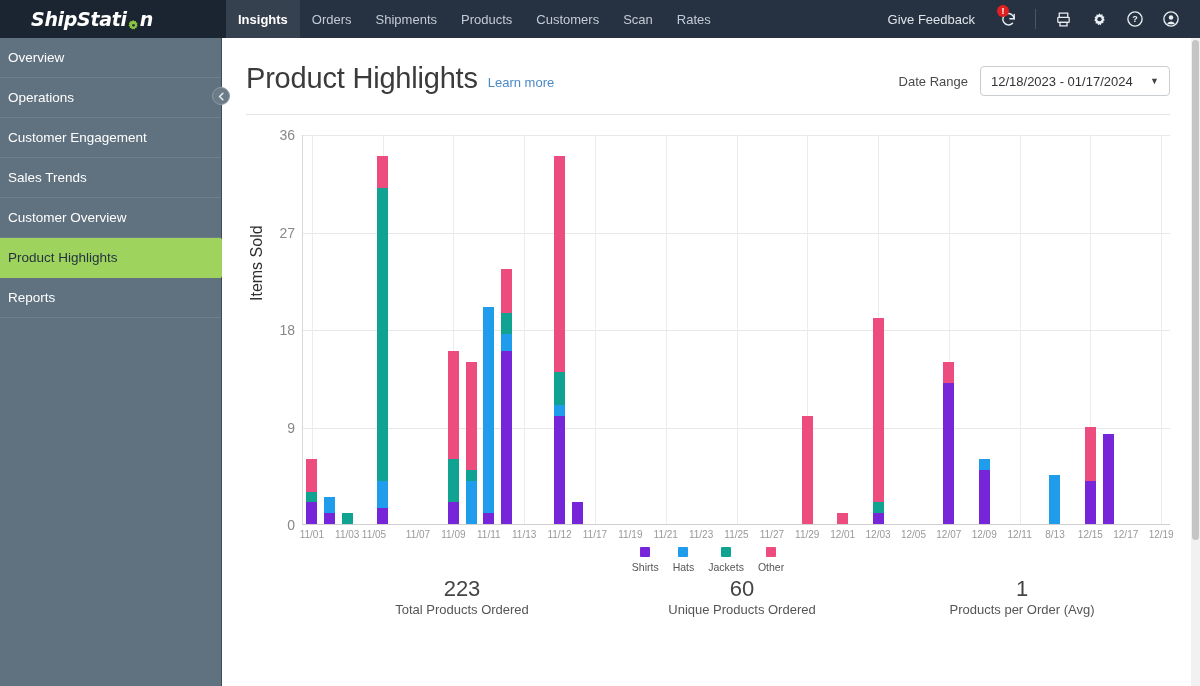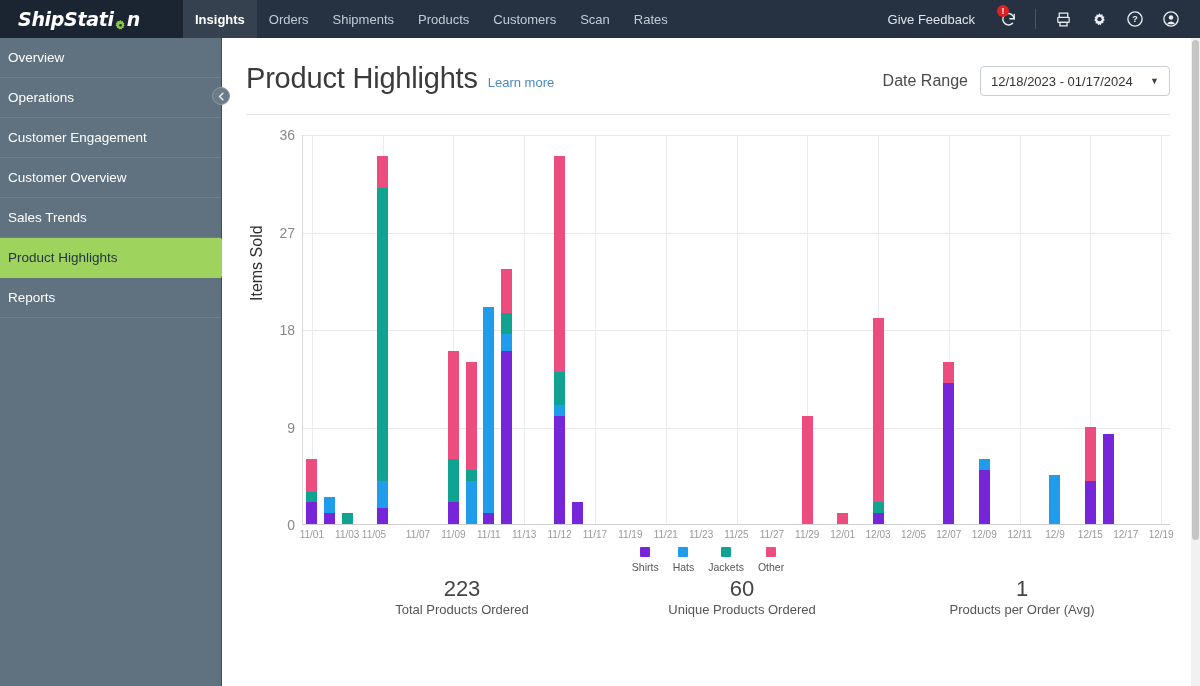--- a/index.html
+++ b/index.html
@@ -13,24 +13,24 @@
 
   
   .topnav {
     position: absolute; top: 0; left: 0;
     width: 1200px; height: 38px;
     background: #263241;
     display: flex; align-items: stretch;
     z-index: 30;
   }
   .brand {
-    width: 183px; height: 38px;
+    width: 226px; height: 38px;
     background: #1b2531;
     display: flex; align-items: center;
-    padding-left: 18px;
+    padding-left: 31px;
   }
   .brand-text {
     color: #ffffff;
     font-size: 19px;
     font-weight: bold;
     font-style: italic;
     letter-spacing: -0.3px;
     display: flex; align-items: center;
     font-family: "DejaVu Sans", sans-serif;
   }
@@ -155,21 +155,21 @@
     margin-left: 10px;
     margin-top: 8px;
     cursor: pointer;
   }
   .date-wrap {
     margin-left: auto;
     display: flex; align-items: center;
     gap: 12px;
     margin-top: 6px;
   }
-  .date-label { font-size: 16px; color: #4a4a4a; }
+  .date-label { font-size: 13px; color: #4a4a4a; }
   .date-select {
     width: 190px; height: 30px;
     border: 1px solid #c8cdd2;
     border-radius: 4px;
     background: #fff;
     display: flex; align-items: center;
     padding: 0 10px;
     font-size: 13px;
     color: #333;
     cursor: pointer;
@@ -341,24 +341,24 @@
   <div class="side-item">
     <span>Overview</span>
   </div>
   <div class="side-item">
     <span>Operations</span>
   </div>
   <div class="side-item">
     <span>Customer Engagement</span>
   </div>
   <div class="side-item">
+    <span>Sales Trends</span>
+  </div>
+  <div class="side-item">
     <span>Customer Overview</span>
-  </div>
-  <div class="side-item">
-    <span>Sales Trends</span>
   </div>
   <div class="side-item active">
     <span>Product Highlights</span>
   </div>
   <div class="side-item">
     <span>Reports</span>
   </div>
 
   <div class="collapse-btn">
     <svg viewBox="0 0 24 24" width="11" height="11" fill="none" stroke="#e3e8ec" stroke-width="3.5" stroke-linecap="round">
@@ -422,21 +422,21 @@
         <div class="xtick" style="left: 398.112px;">11/23</div>
         <div class="xtick" style="left: 433.5px;">11/25</div>
         <div class="xtick" style="left: 468.888px;">11/27</div>
         <div class="xtick" style="left: 504.276px;">11/29</div>
         <div class="xtick" style="left: 539.663px;">12/01</div>
         <div class="xtick" style="left: 575.051px;">12/03</div>
         <div class="xtick" style="left: 610.439px;">12/05</div>
         <div class="xtick" style="left: 645.827px;">12/07</div>
         <div class="xtick" style="left: 681.214px;">12/09</div>
         <div class="xtick" style="left: 716.602px;">12/11</div>
-        <div class="xtick" style="left: 751.99px;">12/9</div>
+        <div class="xtick" style="left: 751.99px;">8/13</div>
         <div class="xtick" style="left: 787.378px;">12/15</div>
         <div class="xtick" style="left: 822.765px;">12/17</div>
         <div class="xtick" style="left: 858.153px;">12/19</div>
         <div class="bar" style="left: 3.34694px;">
           <div class="seg" style="height: 21.6667px; background: rgb(118, 37, 216);"></div>
           <div class="seg" style="height: 10.8333px; background: rgb(16, 163, 145);"></div>
           <div class="seg" style="height: 32.5px; background: rgb(236, 77, 126);"></div>
         </div>
         <div class="bar" style="left: 21.0408px;">
           <div class="seg" style="height: 10.8333px; background: rgb(118, 37, 216);"></div>

